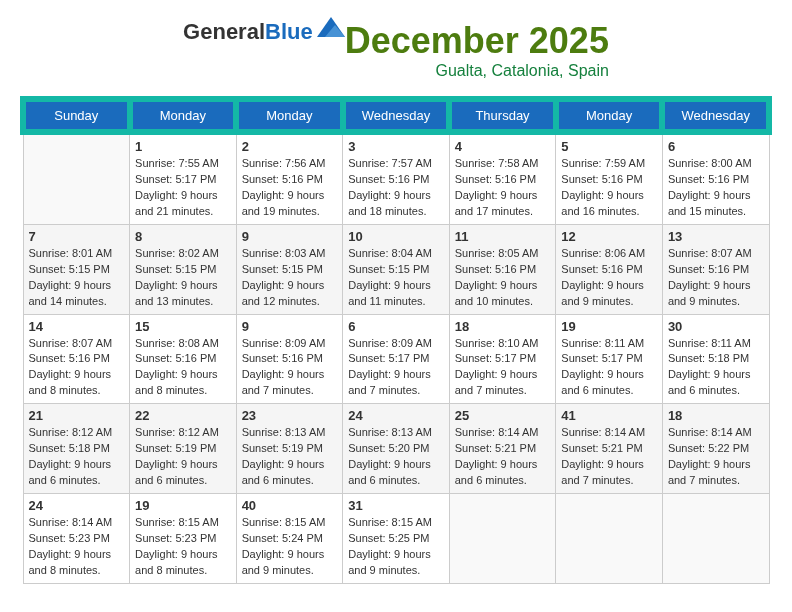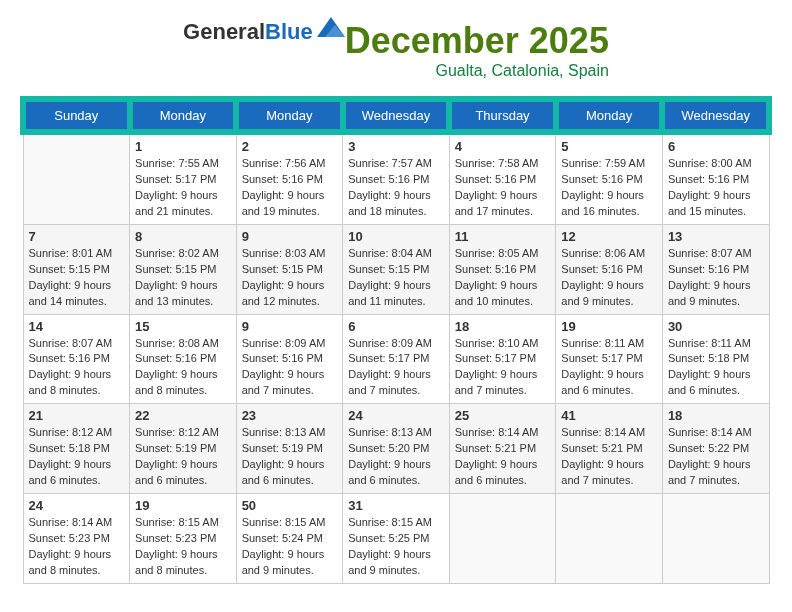--- a/index.html
+++ b/index.html
@@ -239,21 +239,21 @@
       <tr>
         <td>
           <div class="day-number">24</div>
           <div class="day-info">Sunrise: 8:14 AM<br>Sunset: 5:23 PM<br>Daylight: 9 hours and 8 minutes.</div>
         </td>
         <td>
           <div class="day-number">19</div>
           <div class="day-info">Sunrise: 8:15 AM<br>Sunset: 5:23 PM<br>Daylight: 9 hours and 8 minutes.</div>
         </td>
         <td>
-          <div class="day-number">50</div>
+          <div class="day-number">40</div>
           <div class="day-info">Sunrise: 8:15 AM<br>Sunset: 5:24 PM<br>Daylight: 9 hours and 9 minutes.</div>
         </td>
         <td>
           <div class="day-number">31</div>
           <div class="day-info">Sunrise: 8:15 AM<br>Sunset: 5:25 PM<br>Daylight: 9 hours and 9 minutes.</div>
         </td>
         <td class="empty"></td>
         <td class="empty"></td>
         <td class="empty"></td>
       </tr>

